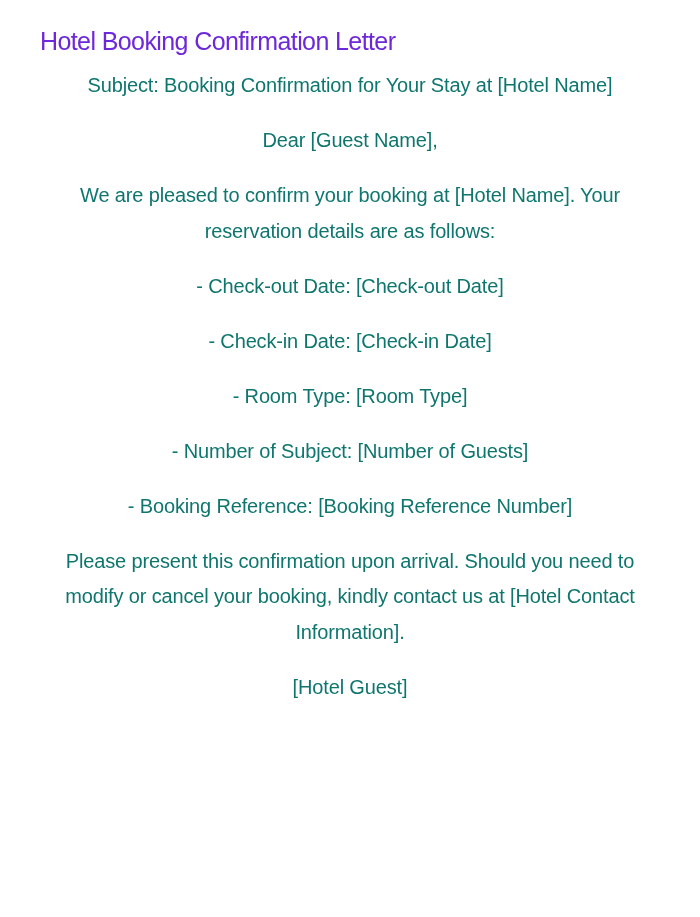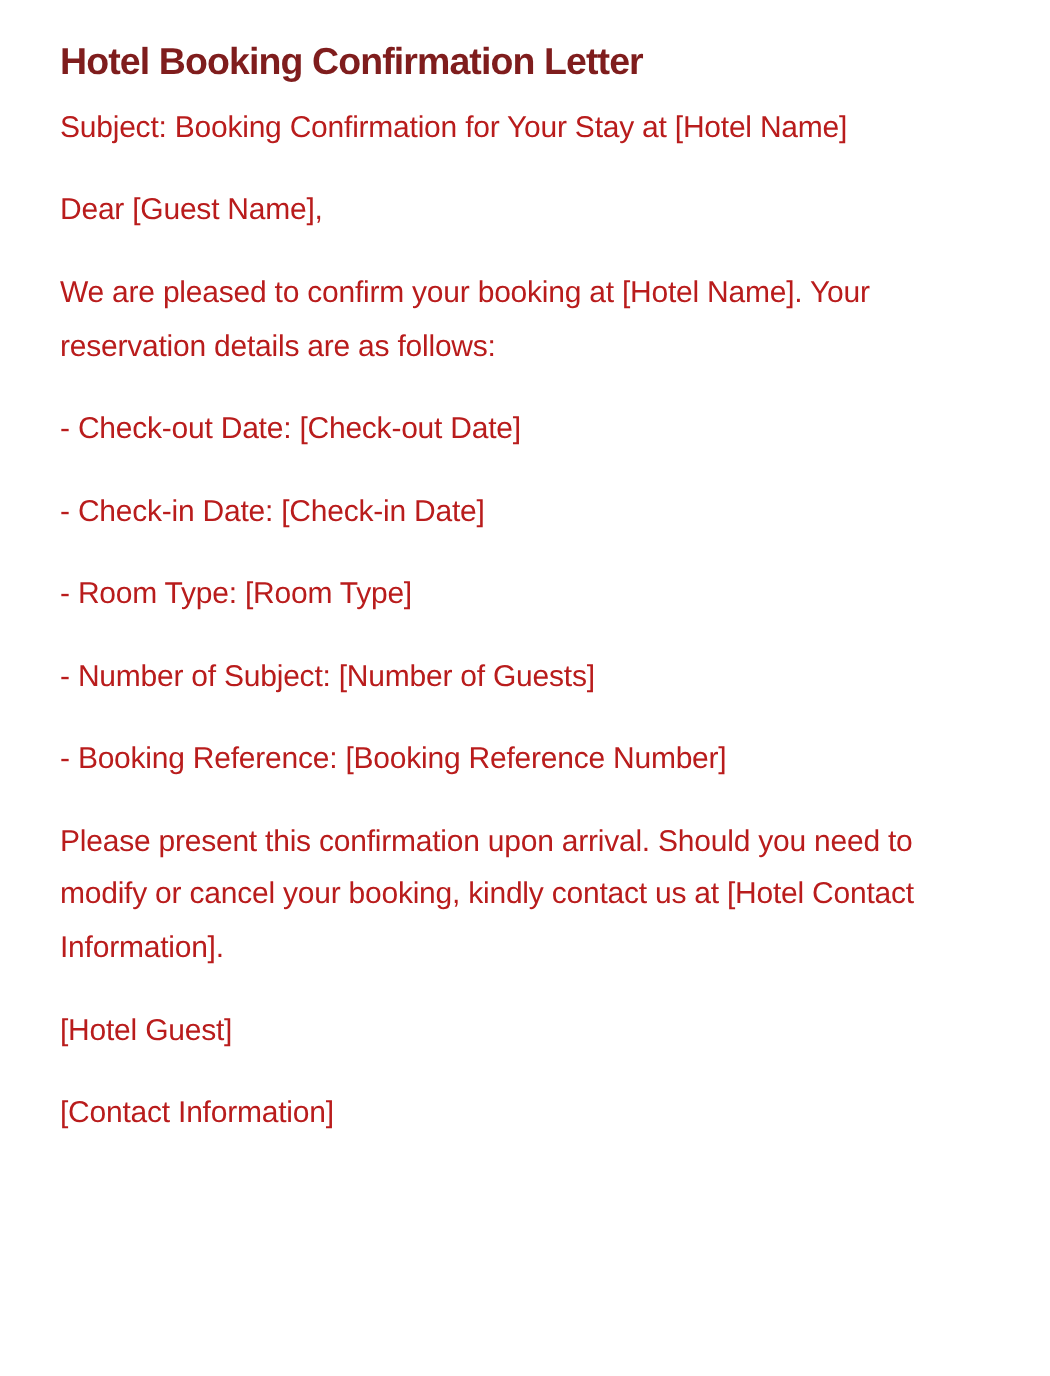--- a/index.html
+++ b/index.html
@@ -16,44 +16,44 @@
     }
     .page {
       position: relative;
       width: 700px;
       height: 917px;
       box-sizing: border-box;
       padding: 24px 40px 0 40px;
     }
     .title {
       font-family: "Liberation Sans", sans-serif;
-      font-weight: bold;
+      font-weight: normal;
       font-size: 25px;
       letter-spacing: -0.6px;
       line-height: 34px;
       margin: 0 0 10px 0;
-      color: #7f1d1d;
+      color: #6d28d9;
     }
     .para {
       font-size: 20px;
       line-height: 35.5px;
       margin: 0 0 19.5px 0;
       letter-spacing: -0.15px;
-      color: #b91c1c;
+      color: #0f766e;
+      text-align: center;
     }
   </style>
 </head>
 <body>
 
 <div class="page">
   <h1 class="title">Hotel Booking Confirmation Letter</h1>
   <p class="para">Subject: Booking Confirmation for Your Stay at [Hotel Name]</p>
   <p class="para">Dear [Guest Name],</p>
   <p class="para">We are pleased to confirm your booking at [Hotel Name]. Your reservation details are as follows:</p>
   <p class="para">- Check-out Date: [Check-out Date]</p>
   <p class="para">- Check-in Date: [Check-in Date]</p>
   <p class="para">- Room Type: [Room Type]</p>
   <p class="para">- Number of Subject: [Number of Guests]</p>
   <p class="para">- Booking Reference: [Booking Reference Number]</p>
   <p class="para">Please present this confirmation upon arrival. Should you need to modify or cancel your booking, kindly contact us at [Hotel Contact Information].</p>
   <p class="para">[Hotel Guest]</p>
-  <p class="para">[Contact Information]</p>
 </div>
 
 </body></html>

